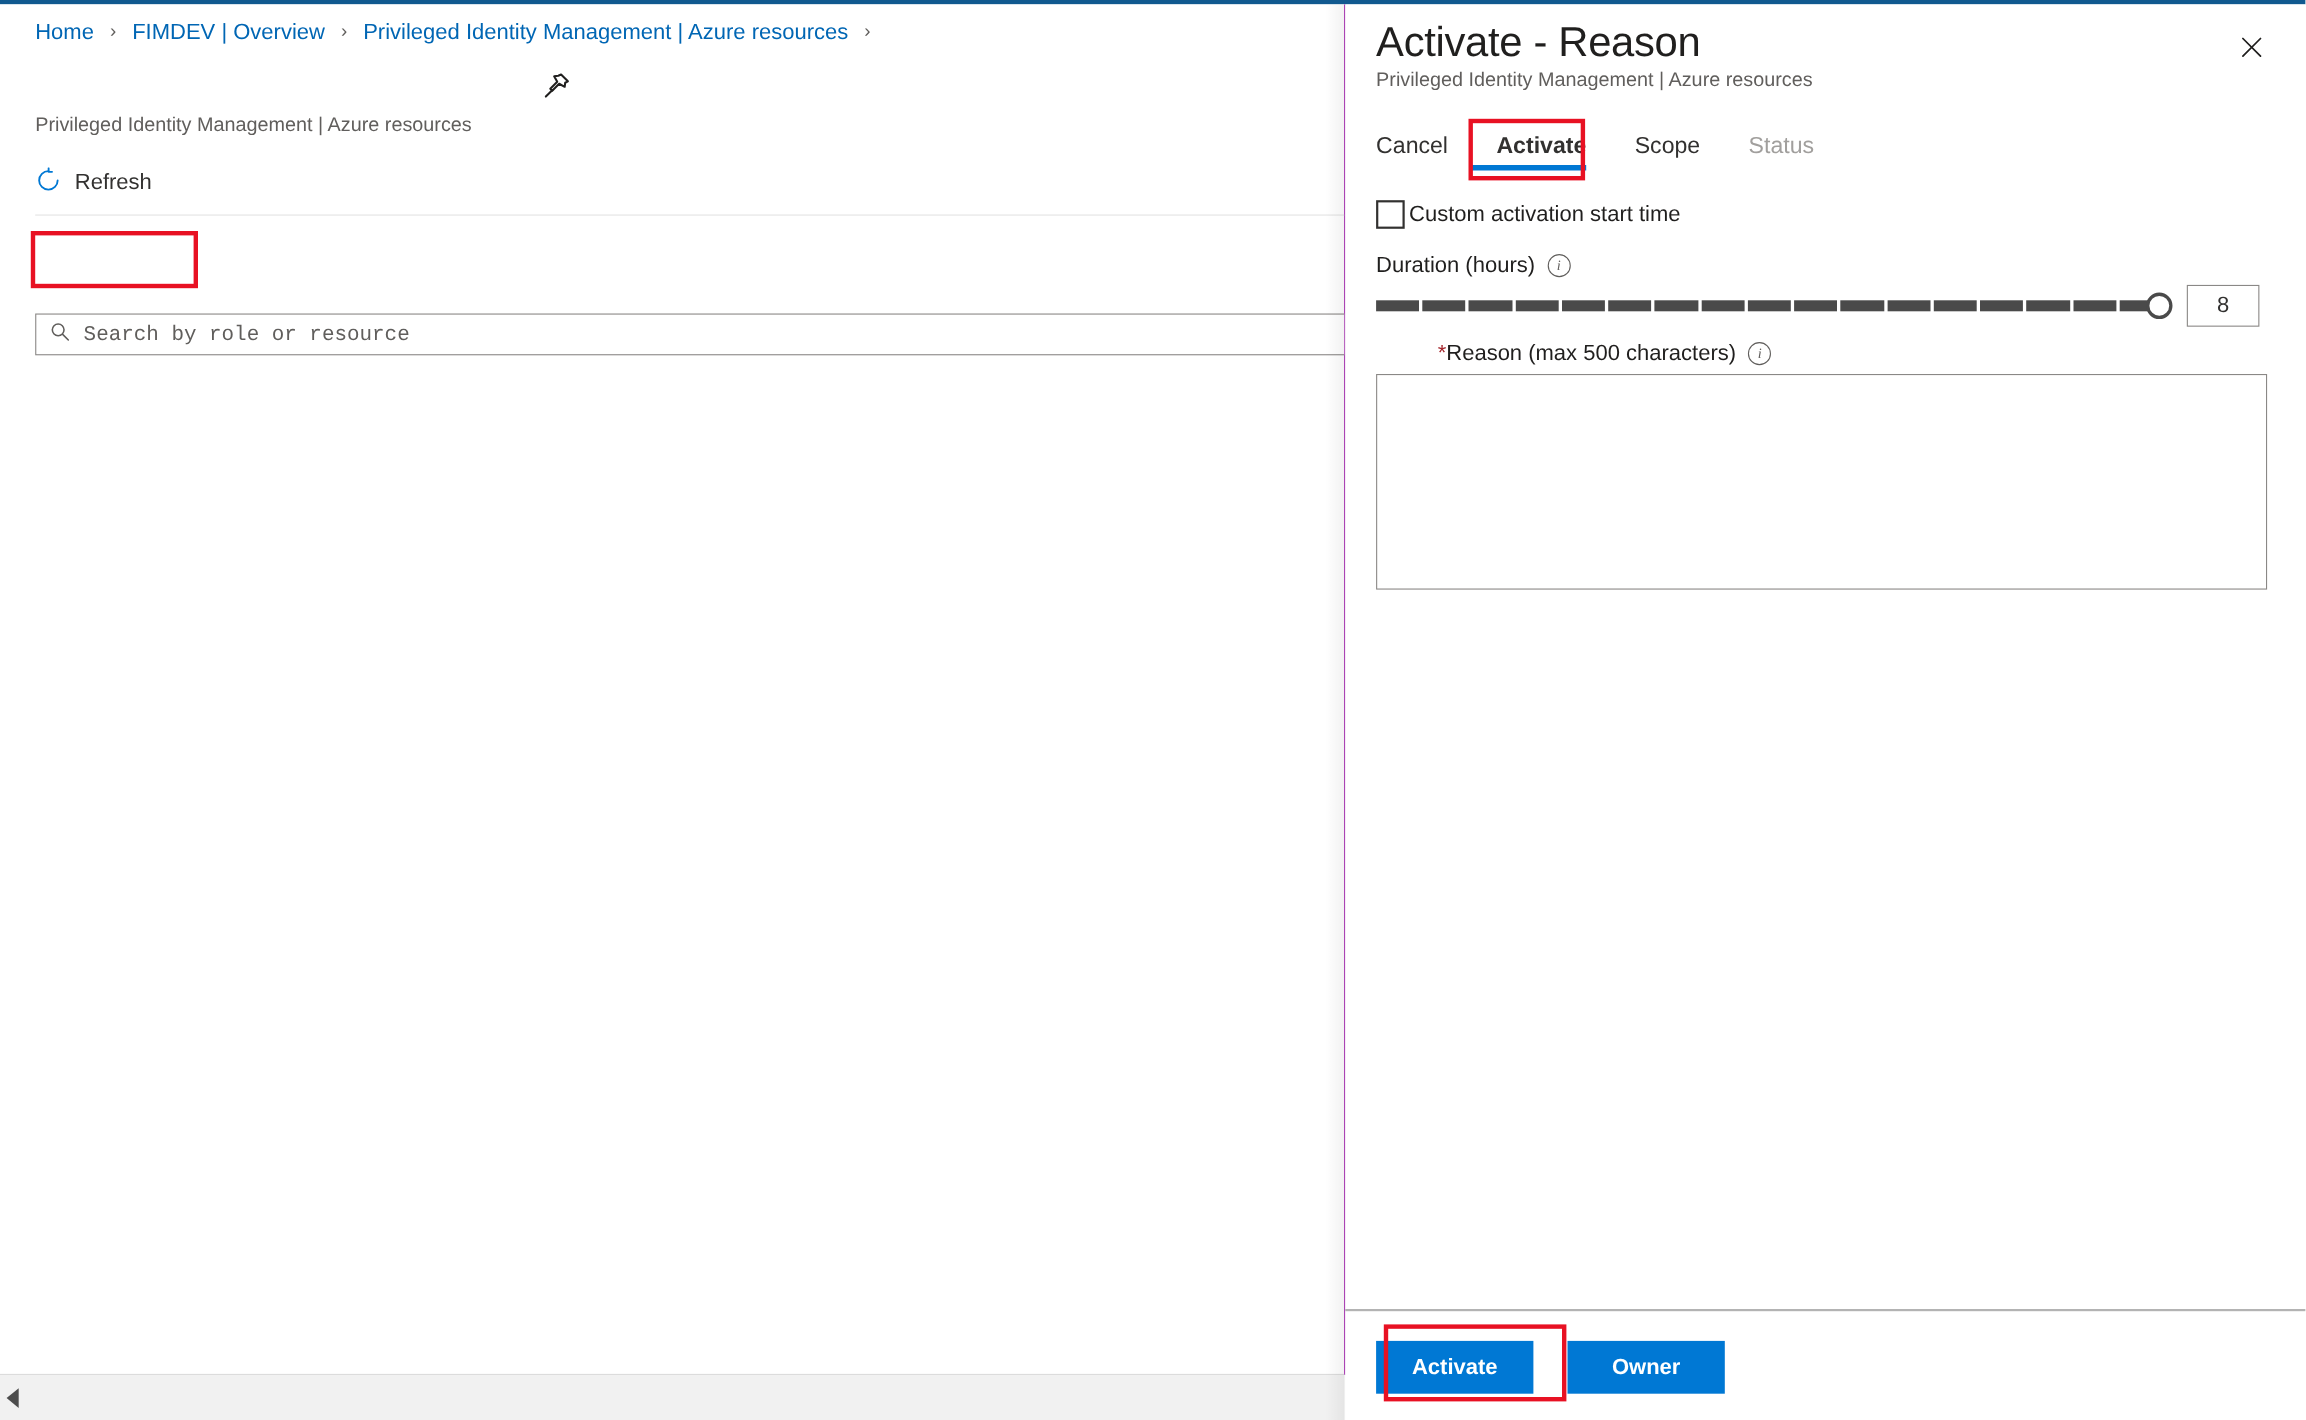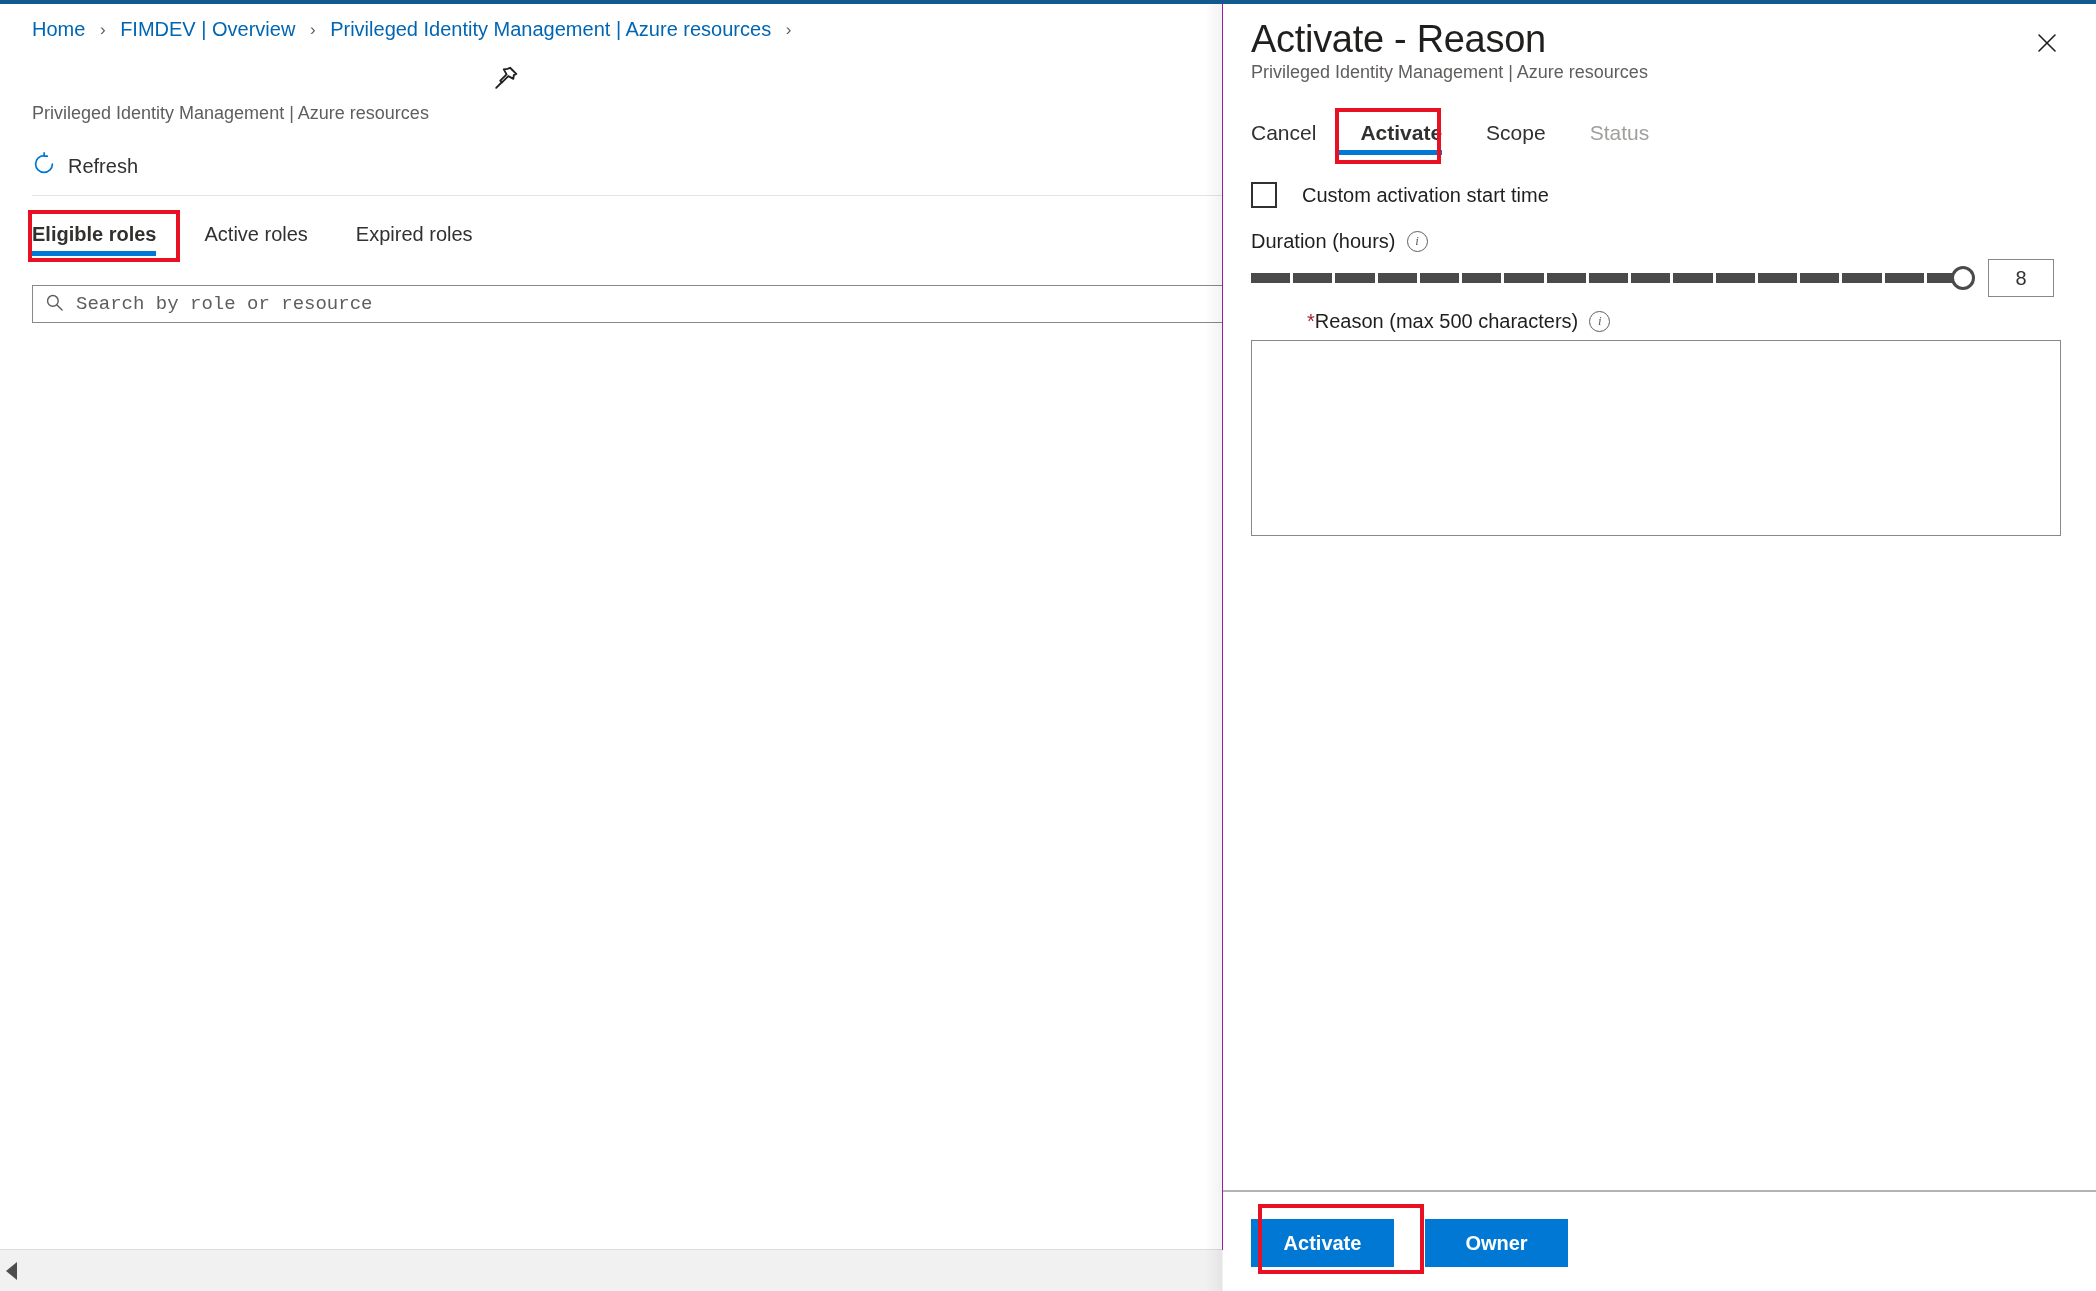--- a/index.html
+++ b/index.html
@@ -294,21 +294,21 @@
     background: #0078d4;
   }
   #annot-activate-tab { top: 108px; left: 1335px; width: 106px; height: 56px; }
 
   .chk-row {
     position: absolute;
     top: 182px;
     left: 1251px;
     display: flex;
     align-items: center;
-    gap: 25px;
+    gap: 4px;
     cursor: pointer;
   }
   .chk-box {
     width: 26px;
     height: 26px;
     border: 2px solid #323130;
     background: #fff;
     box-sizing: border-box;
   }
   .chk-label { font-size: 20px; color: #201f1e; white-space: nowrap; }
@@ -474,32 +474,20 @@
         <span>
           <svg width="24" height="24" viewBox="0 0 24 24" fill="none" stroke="#0078d4" stroke-width="1.7" stroke-linecap="round">
             <path d="M12 3.6a8.4 8.4 0 1 0 8.4 8.4"></path>
             <polyline points="12.2,0.9 12.2,4.2 15.3,4.2" stroke-linejoin="round"></polyline>
           </svg>
         </span>
         <span class="cmdbar-label">Refresh</span>
       </div>
       <div class="cmdbar-rule"></div>
 
-      <div class="tabs">
-        <div class="tab selected">
-          <span>Eligible roles</span>
-          <span class="tab-underline"></span>
-        </div>
-        <div class="tab">
-          <span>Active roles</span>
-        </div>
-        <div class="tab">
-          <span>Expired roles</span>
-        </div>
-      </div>
 
       <div class="searchbox">
         <span>
           <svg width="19" height="19" viewBox="0 0 20 20" fill="none" stroke="#605e5c" stroke-width="1.5">
             <circle cx="8.3" cy="8.3" r="5.6"></circle>
             <line x1="12.6" y1="12.6" x2="18" y2="18" stroke-linecap="round"></line>
           </svg>
         </span>
         <input type="text" placeholder="Search by role or resource" style="">
       </div>

